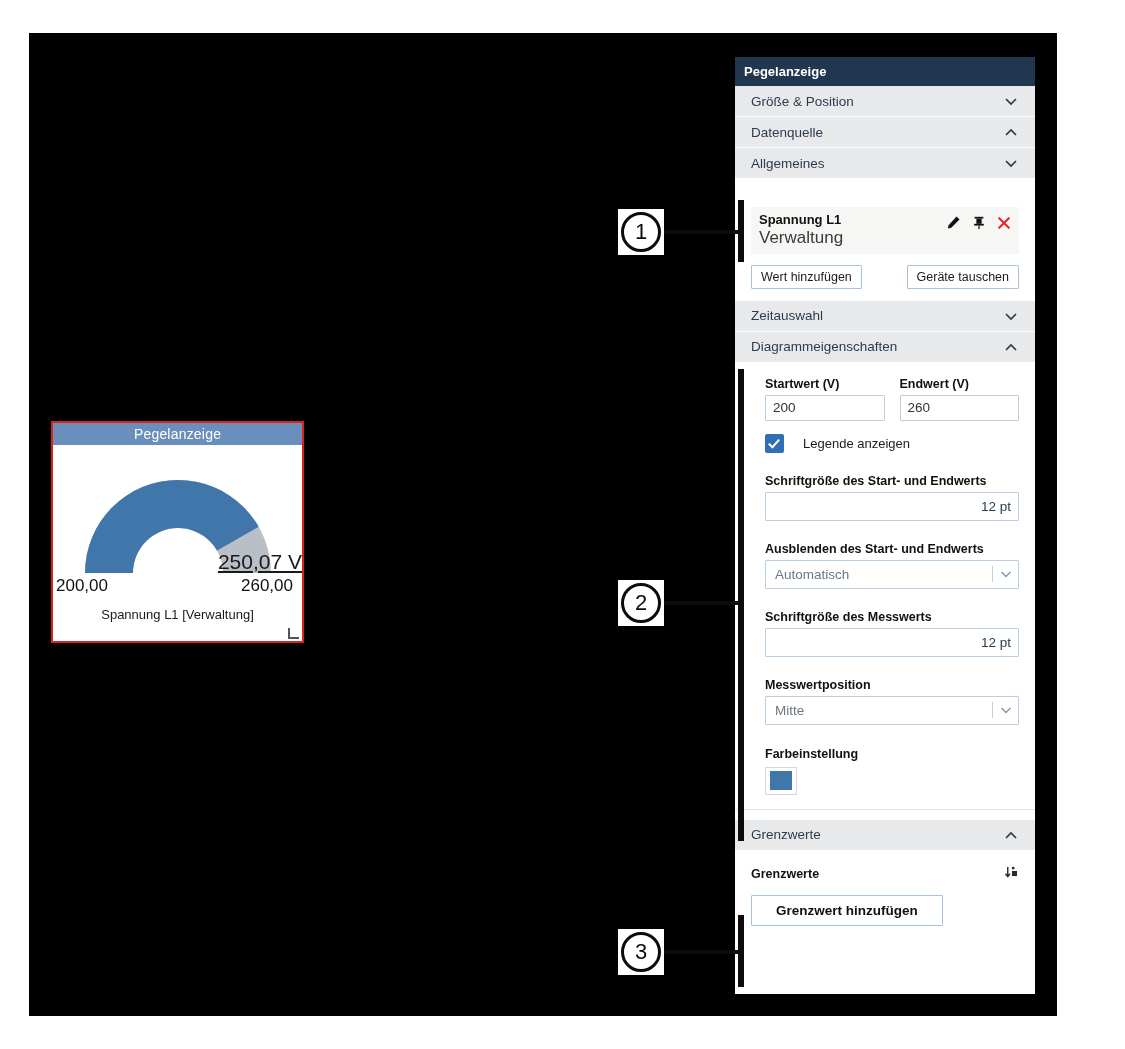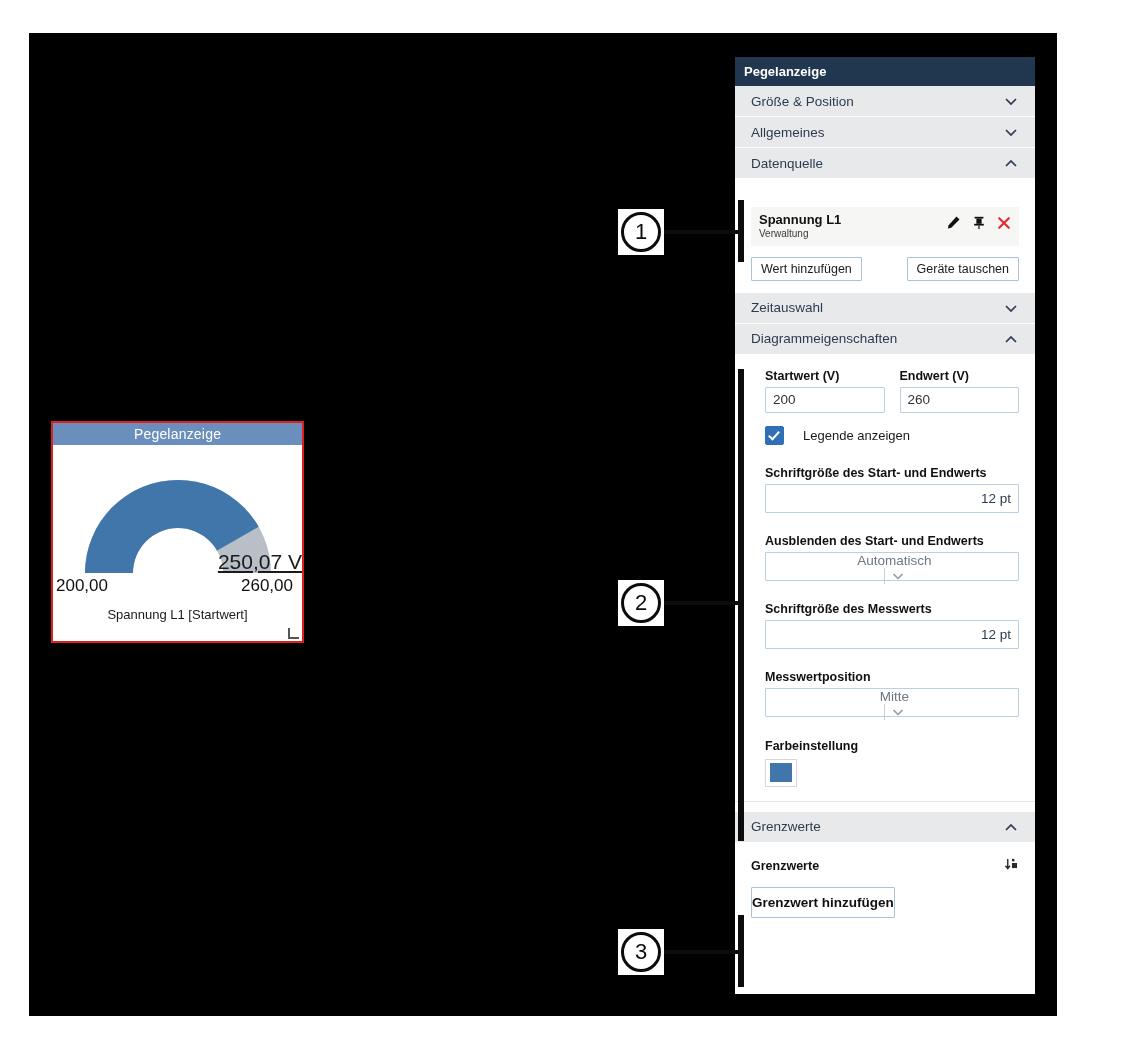--- a/index.html
+++ b/index.html
@@ -151,21 +151,21 @@
     padding: 5px 8px 6px 8px;
     box-sizing: border-box;
   }
   #datasource-texts { line-height: 1.2; }
   #datasource-name {
     font-weight: bold;
     font-size: 13px;
     color: #111;
   }
   #datasource-sub {
-    font-size: 10px;
+    font-size: 17px;
     color: #3a3a3a;
   }
   #datasource-icons {
     display: flex;
     align-items: center;
     gap: 11px;
     padding-top: 3px;
   }
   .ds-icon { cursor: pointer; line-height: 0; }
   #datasource-buttons {
@@ -244,21 +244,20 @@
     box-sizing: border-box;
     height: 29px;
     border: 1px solid #b9cfe4;
     background: #ffffff;
     display: flex;
     align-items: center;
     justify-content: space-between;
     padding: 0 4px 0 9px;
     border-radius: 1px;
     cursor: pointer;
-    flex-direction: column;
   }
   .select-value { font-size: 13.5px; color: #6f7782; }
   .select-caret {
     display: flex;
     align-items: center;
     gap: 5px;
     color: #8e98a3;
   }
   .select-sep {
     width: 1px;
@@ -287,21 +286,21 @@
   
   #limits-body { padding: 14px 16px 16px 16px; }
   #limits-row {
     display: flex;
     align-items: center;
     justify-content: space-between;
   }
   #limits-caption { font-size: 12.5px; font-weight: bold; color: #111; }
   #limits-add-btn {
     margin-top: 12px;
-    padding: 7px 0;
+    padding: 7px 24px;
     font-size: 13.5px;
     font-weight: bold;
     color: #111;
   }
   .spacer-strip {
     height: 10px;
     background: #ffffff;
     border-top: 1px solid #e4e4e4;
   }
 
@@ -364,54 +363,54 @@
           <clipPath id="gaugeClip">
             <path id="gauge-clip-path" d="M 115 118 L 22 118 A 93 93 0 1 1 195.71 71.80 Z"></path>
           </clipPath>
         </defs>
       </svg>
     </div>
 
     <div id="gauge-value">250,07 V</div>
     <div id="gauge-start-label" class="gauge-endlabel">200,00</div>
     <div id="gauge-end-label" class="gauge-endlabel">260,00</div>
-    <div id="gauge-legend">Spannung L1  [Startwert]</div>
+    <div id="gauge-legend">Spannung L1  [Verwaltung]</div>
     <div id="gauge-resize-handle"></div>
   </div>
 </div>
 
 <div id="properties-panel">
 
   <div id="panel-titlebar">
     <span>Pegelanzeige</span>
   </div>
 
   <div class="accordion-header">
     <span>Größe &amp; Position</span>
     <span class="chev">
       <svg width="16" height="16" viewBox="0 0 16 16">
           <path d="M3 6 L8 11 L13 6" fill="none" stroke="currentColor" stroke-width="1.7"></path>
         </svg>
     </span>
   </div>
 
   <div class="accordion-header">
+    <span>Datenquelle</span>
+    <span class="chev">
+      <svg width="16" height="16" viewBox="0 0 16 16">
+          <path d="M3 11 L8 6 L13 11" fill="none" stroke="currentColor" stroke-width="1.7"></path>
+        </svg>
+    </span>
+  </div>
+
+  <div class="accordion-header">
     <span>Allgemeines</span>
     <span class="chev">
       <svg width="16" height="16" viewBox="0 0 16 16">
           <path d="M3 6 L8 11 L13 6" fill="none" stroke="currentColor" stroke-width="1.7"></path>
-        </svg>
-    </span>
-  </div>
-
-  <div class="accordion-header">
-    <span>Datenquelle</span>
-    <span class="chev">
-      <svg width="16" height="16" viewBox="0 0 16 16">
-          <path d="M3 11 L8 6 L13 11" fill="none" stroke="currentColor" stroke-width="1.7"></path>
         </svg>
     </span>
   </div>
 
   <div class="section-body" id="datasource-body">
     <div id="datasource-row">
       <div id="datasource-texts">
         <div id="datasource-name">Spannung L1</div>
         <div id="datasource-sub">Verwaltung</div>
       </div>

